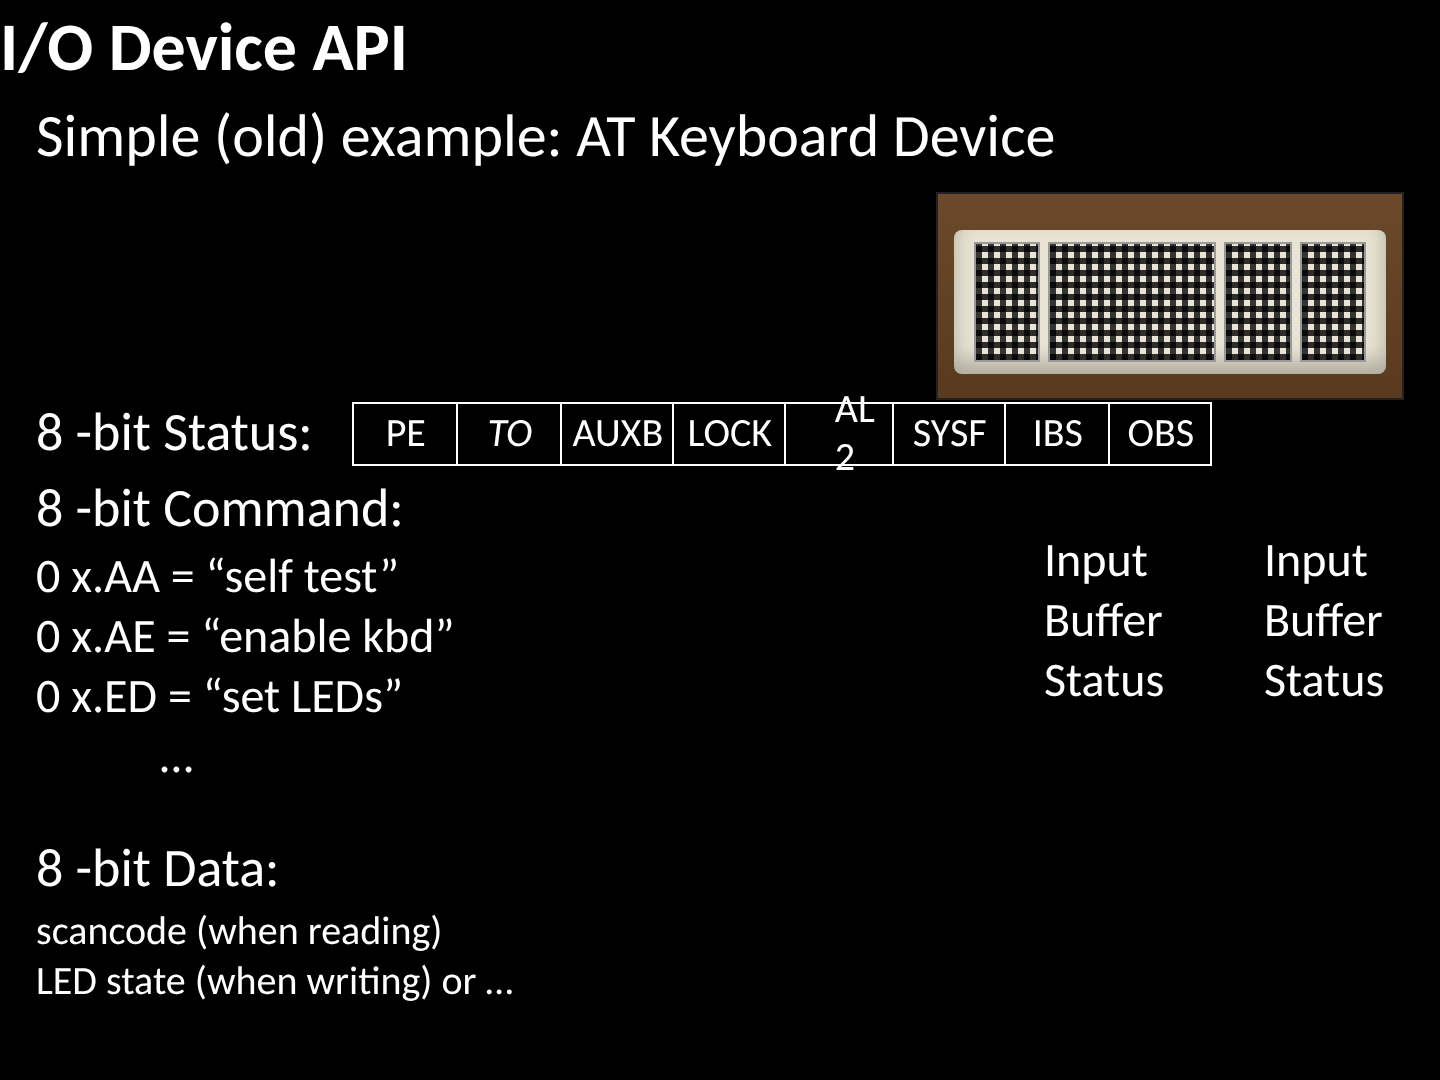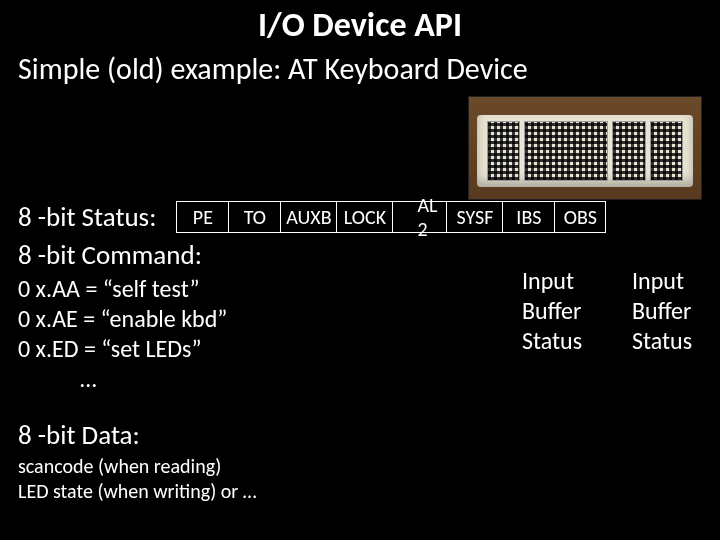--- a/index.html
+++ b/index.html
@@ -15,21 +15,20 @@
   .slide {
     position: relative;
     width: 720px;
     height: 540px;
   }
   .title {
     position: absolute;
     top: 4px;
     left: 0;
     right: 0;
-    text-align: center;
     font-size: 34px;
     font-weight: 700;
     color: #fff;
   }
   .subtitle {
     position: absolute;
     top: 50px;
     left: 18px;
     font-size: 30px;
     font-weight: 400;
@@ -92,21 +91,21 @@
     height: 32px;
     display: flex;
     align-items: center;
     justify-content: center;
     font-size: 20px;
     padding: 0 2px;
     box-sizing: border-box;
   }
   .bit:last-child { border-right: 1px solid #fff; }
   .w-pe   { width: 52px; }
-  .w-to   { width: 52px; }
+  .w-to   { width: 52px; font-style: italic; }
   .w-auxb { width: 56px; }
   .w-lock { width: 56px; }
   .w-al2  { width: 54px; padding-left: 24px; }
   .w-sysf { width: 56px; }
   .w-ibs  { width: 52px; }
   .w-obs  { width: 52px; }
 
   .cmd-label {
     position: absolute;
     top: 238px;

